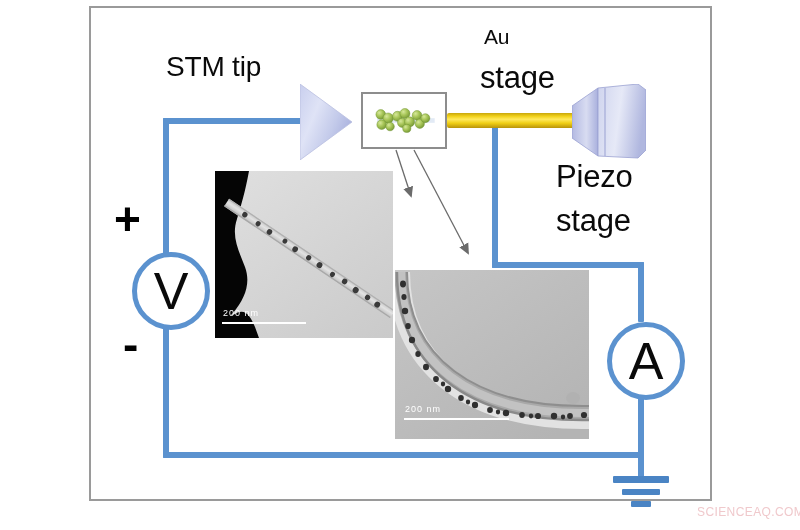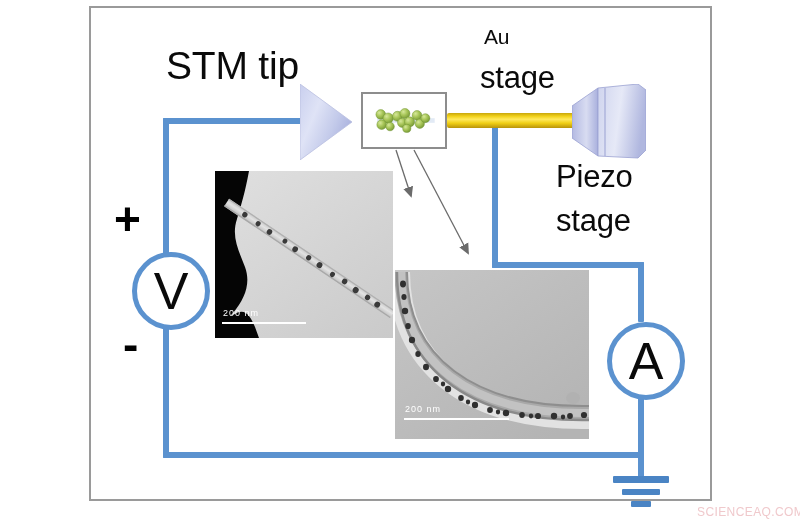--- a/index.html
+++ b/index.html
@@ -67,21 +67,21 @@
              color:#f0c9cc;letter-spacing:0.4px;
              font-family:"Liberation Sans", sans-serif;white-space:nowrap;}
 </style>
 </head>
 <body>
 
 <div id="stage">
 
   <div id="figure-frame"></div>
 
-  <div class="lbl" style="left:166px;top:46px;font-size:39px;">STM tip</div>
+  <div class="lbl" style="left:166px;top:53px;font-size:28px;">STM tip</div>
 
 
   <div class="lbl" style="left:484px;top:26px;font-size:21px;">Au</div>
   <div class="lbl" style="left:480px;top:62px;font-size:31px;">stage</div>
 
   <div class="lbl" style="left:556px;top:161px;font-size:31px;">Piezo</div>
   <div class="lbl" style="left:556px;top:205px;font-size:31px;">stage</div>
 
   <div class="wire h" style="left:163px;top:118px;width:144px;"></div>
 

